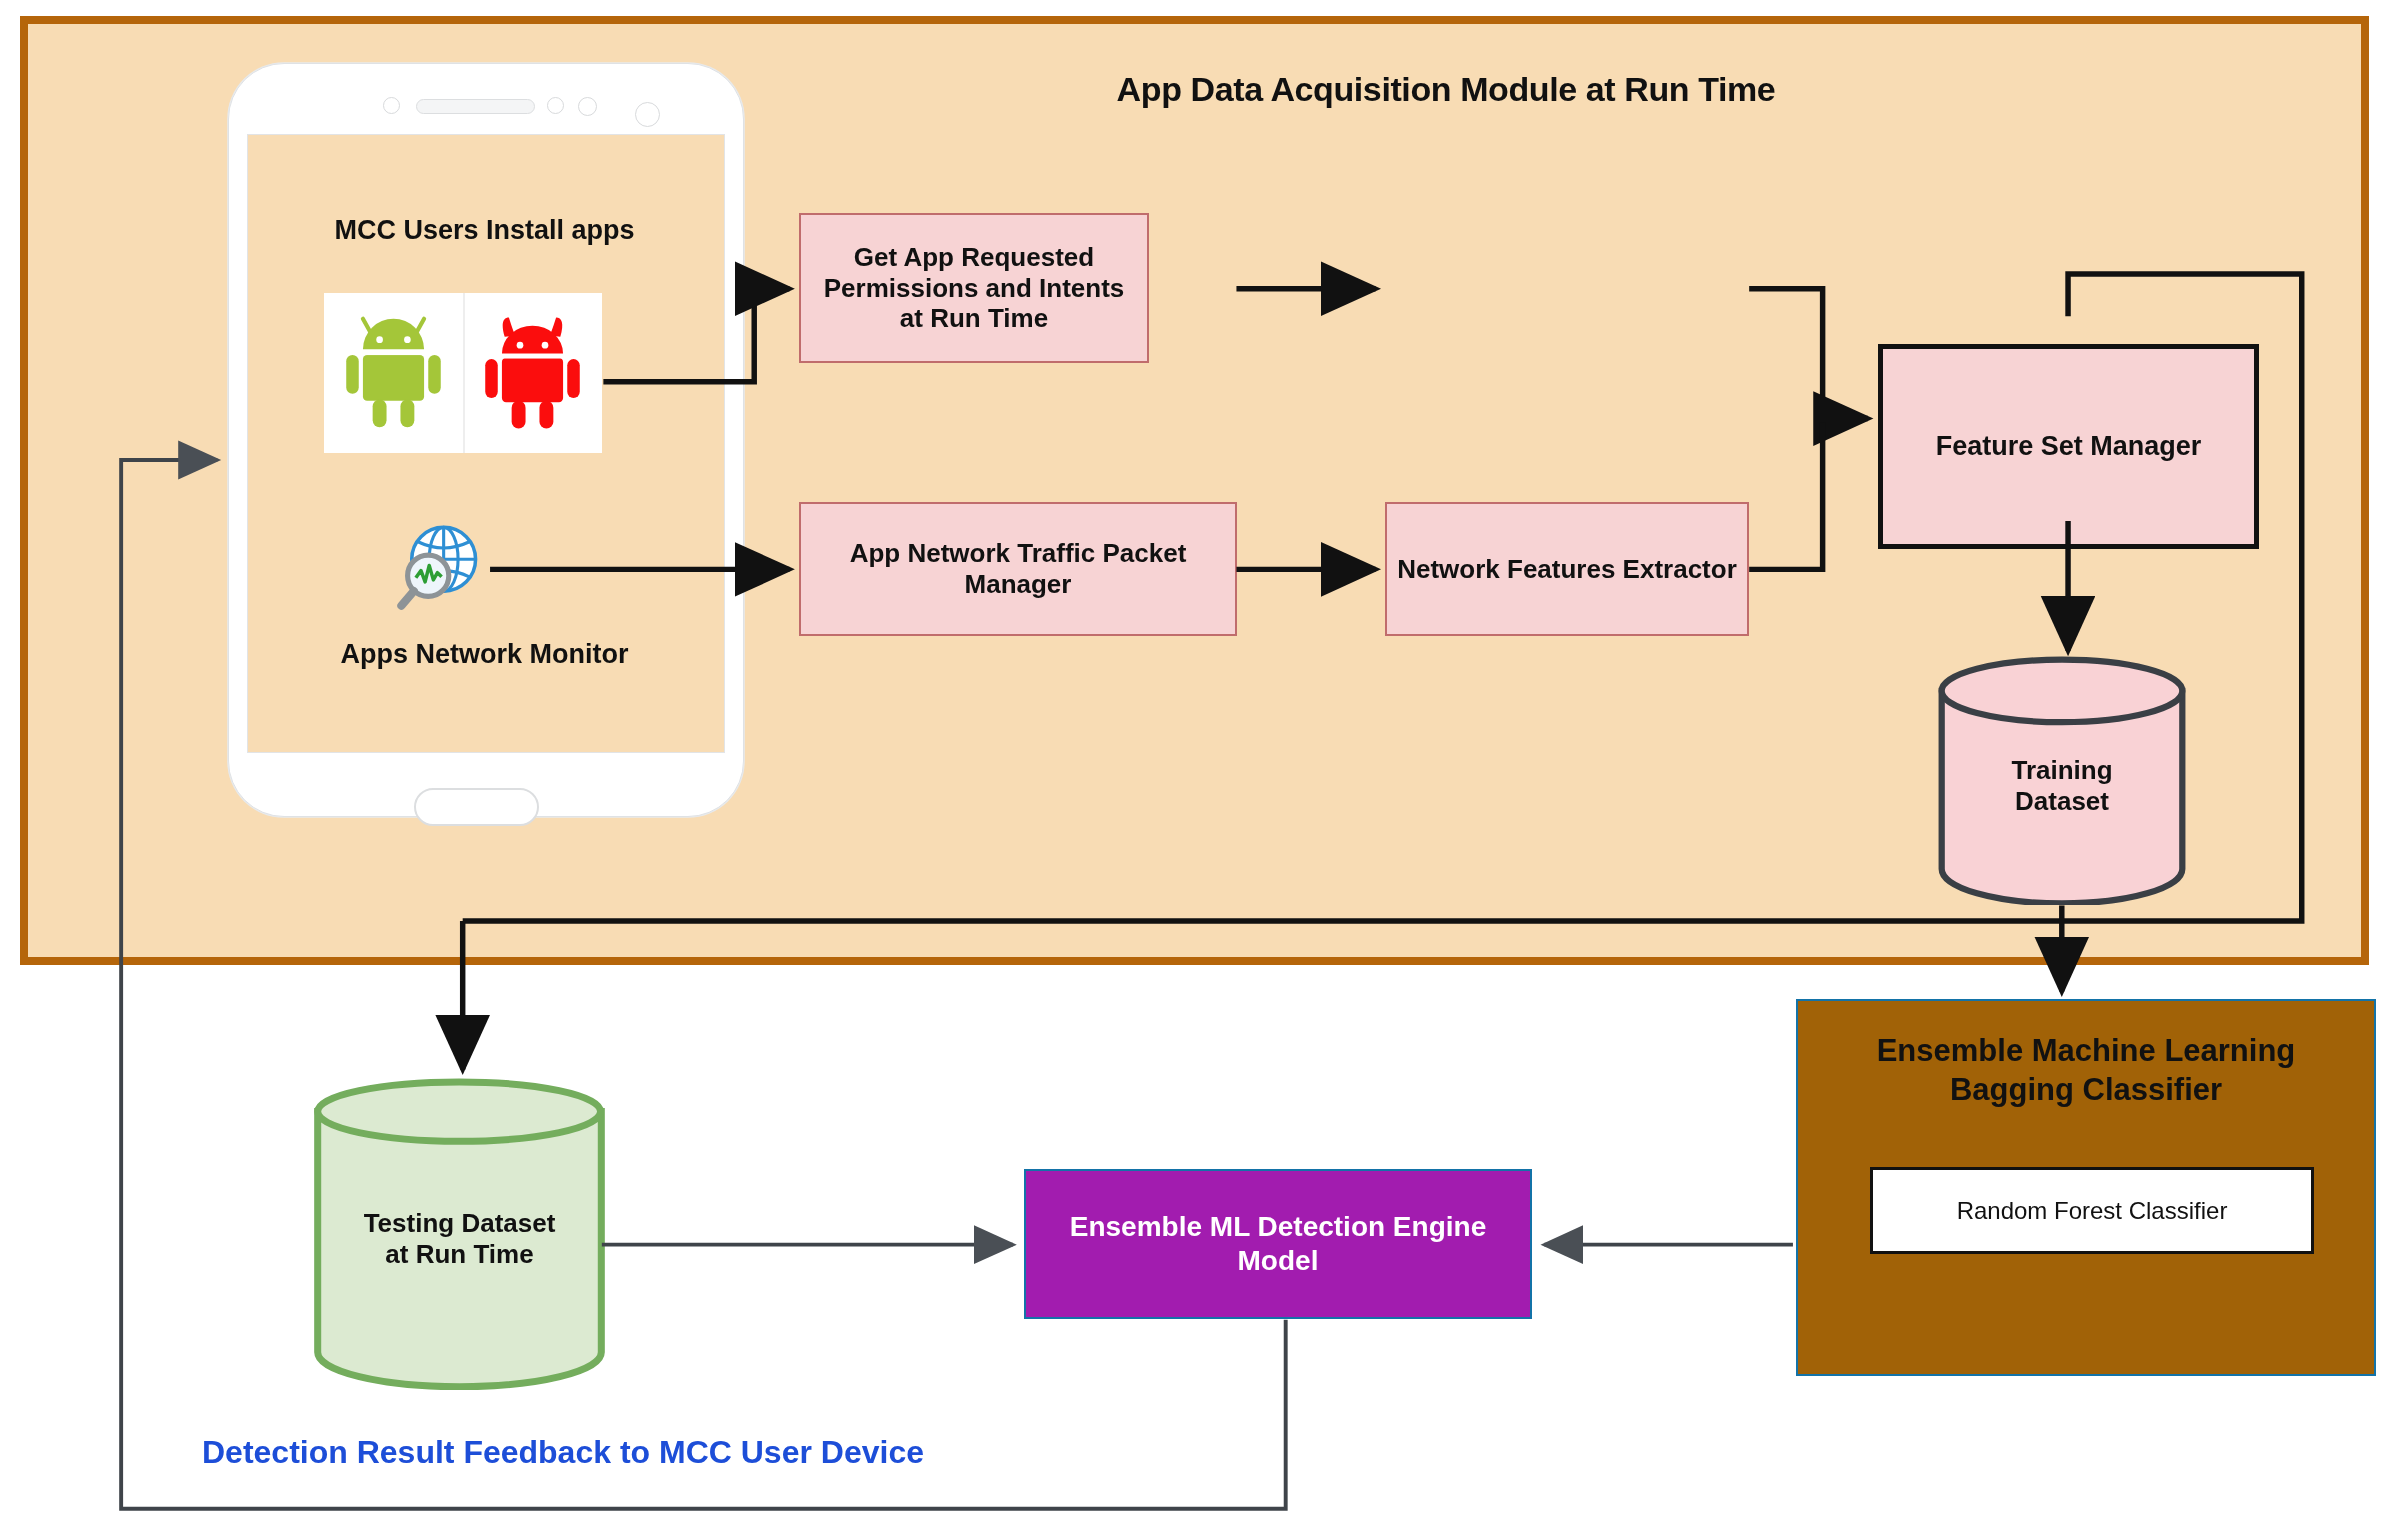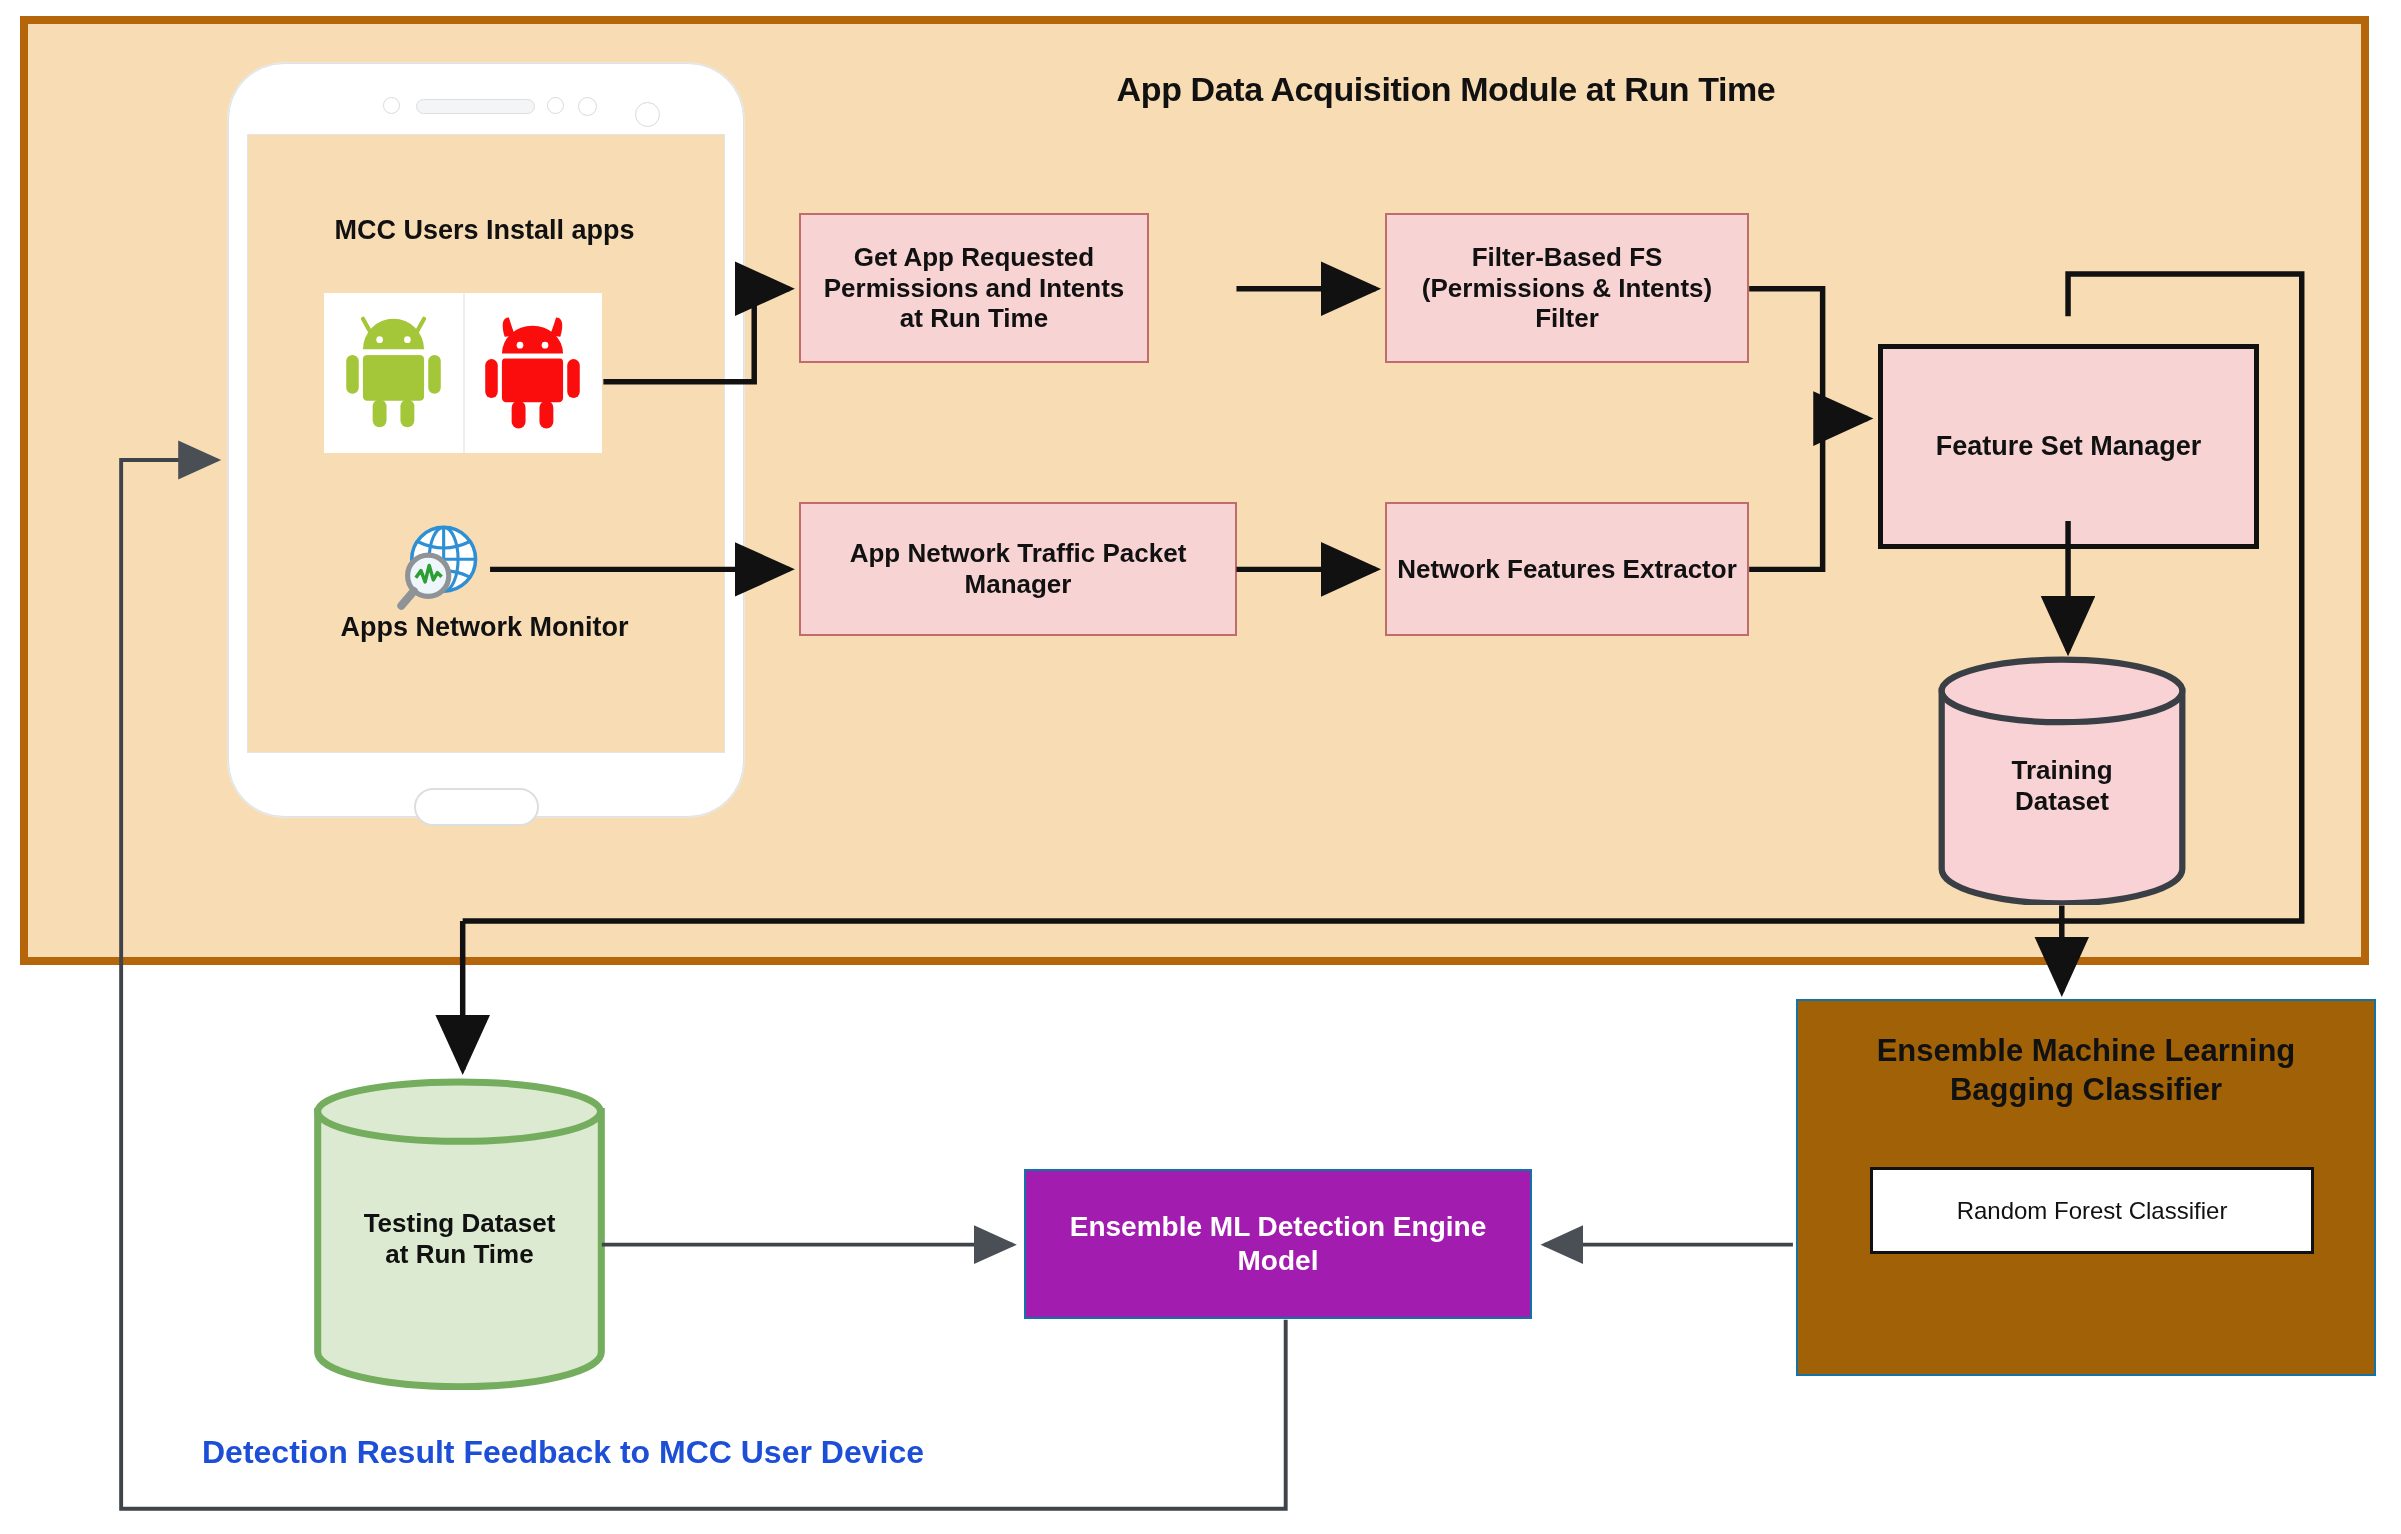--- a/index.html
+++ b/index.html
@@ -36,21 +36,21 @@
   #ph-sensor-3{left:578px;top:97px;width:19px;height:19px;}
   #ph-camera{left:635px;top:102px;width:25px;height:25px;}
   #ph-home{left:414px;top:788px;width:125px;height:38px;border:2.3px solid #dcdee0;border-radius:20.3px;background:#fff;}
 
   
   #label-mcc-users{
     left:258px;top:215px;width:453px;height:36px;
     font-size:27px;font-weight:bold;color:#111;text-align:center;
   }
   #label-net-monitor{
-    left:258px;top:612px;width:453px;height:36px;
+    left:258px;top:639px;width:453px;height:36px;
     font-size:27px;font-weight:bold;color:#111;text-align:center;
   }
 
   
   #android-pair{
     left:324px;top:293px;width:278px;height:160px;background:#ffffff;
     display:flex;
   }
   .andro-cell{width:50%;height:100%;position:relative;}
   .andro-div{position:absolute;left:50%;top:0;width:1.6px;height:100%;background:#eeeeee;}
@@ -178,21 +178,20 @@
       <line x1="55" y1="11" x2="55" y2="73" stroke="#2e8fd4" stroke-width="3"></line>
       <circle cx="40" cy="58" r="20" fill="#eef5fb" stroke="#8d9397" stroke-width="5"></circle>
       <polyline points="28,60 33,53 37,64 41,48 45,62 49,55 53,59" fill="none" stroke="#2d9e34" stroke-width="3.4" stroke-linejoin="round"></polyline>
       <line x1="26" y1="73" x2="14" y2="87" stroke="#8d9397" stroke-width="8" stroke-linecap="round"></line>
     </svg>
   </div>
 
   <div class="abs" id="label-net-monitor">Apps Network Monitor</div>
 
   <div class="abs pbox" id="box-permissions">Get App Requested Permissions and Intents at Run Time</div>
-  <div class="abs pbox" id="box-filterfs">Filter-Based FS (Permissions &amp; Intents) Filter</div>
   <div class="abs pbox" id="box-netpacket">App Network Traffic Packet  Manager</div>
   <div class="abs pbox" id="box-netfeat">Network Features Extractor</div>
   <div class="abs" id="box-fsm">Feature Set Manager</div>
 
   <div class="cyl" style="left:1937px;top:655px;width:250px;height:250px;">
     <svg viewBox="0 0 320 320" width="250" height="250">
       <path d="M6 46 L6 274 A154 44 0 0 0 314 274 L314 46 Z" fill="#f9d2d5" stroke="#3a3f45" stroke-width="8"></path>
       <ellipse cx="160" cy="46" rx="154" ry="40" fill="#f9d2d5" stroke="#3a3f45" stroke-width="8"></ellipse>
     </svg>
     <div class="cyl-label" style="top:100px;">

